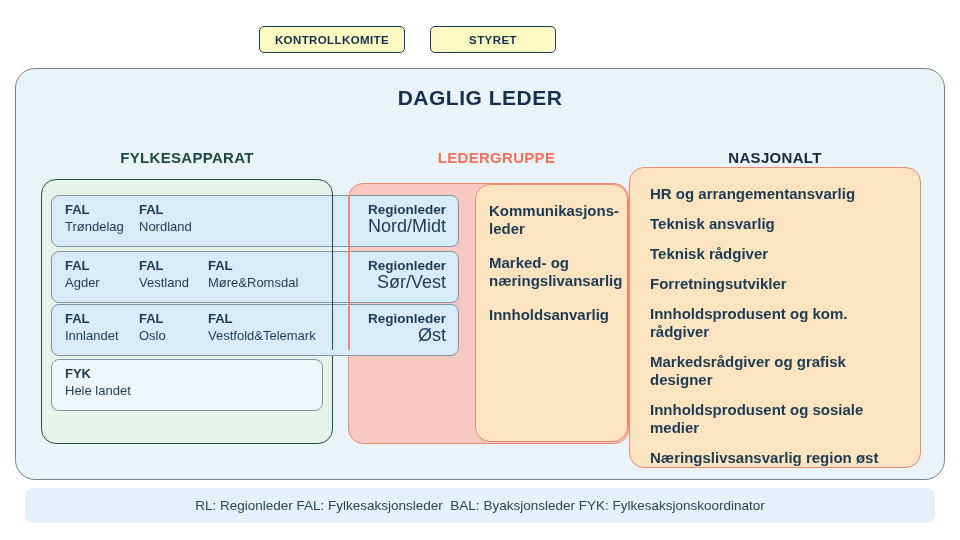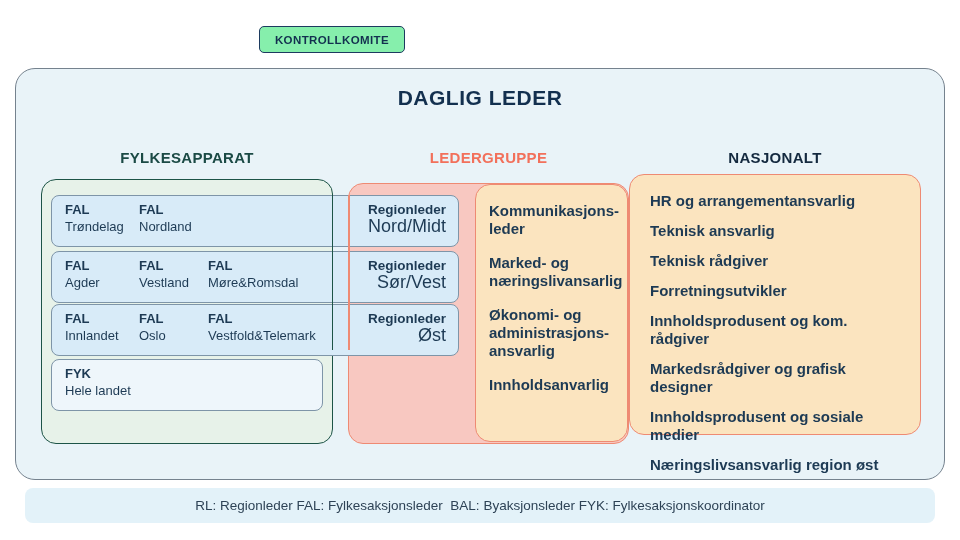--- a/index.html
+++ b/index.html
@@ -3,21 +3,21 @@
 <meta charset="utf-8">
 <style>
   html,body{margin:0;padding:0;background:#ffffff;}
   .stage{
     position:relative;width:960px;height:540px;background:#ffffff;overflow:hidden;
     font-family:"Liberation Sans", sans-serif;color:#1d3a54;
   }
   
   .top-btn{
     position:absolute;top:26px;height:27px;box-sizing:border-box;
-    background:#86efac;border:1.6px solid #1d3a5f;border-radius:5px;
+    background:#fef9c3;border:1.6px solid #1d3a5f;border-radius:5px;
     display:flex;align-items:center;justify-content:center;
     font-size:11.5px;font-weight:bold;letter-spacing:.4px;color:#13304f;
   }
   .btn-kontrollkomite{left:259px;width:146px;}
   .btn-styret{left:430px;width:126px;}
   .btn-revisor{left:573px;width:127px;}
 
   
   .main{
     position:absolute;left:15px;top:68px;width:930px;height:412px;box-sizing:border-box;
@@ -25,38 +25,38 @@
   }
   .title{
     position:absolute;left:0;top:17px;width:100%;text-align:center;
     font-size:21px;font-weight:bold;letter-spacing:.5px;color:#13304f;
   }
   .col-header{
     position:absolute;top:80px;text-align:center;
     font-size:15px;font-weight:bold;letter-spacing:.3px;
   }
   .hdr-fylkesapparat{left:25px;width:292px;color:#1b4a45;}
-  .hdr-ledergruppe{left:332px;width:281px;color:#f2705b;}
+  .hdr-ledergruppe{left:340px;width:281px;color:#f2705b;}
   .hdr-nasjonalt{left:613px;width:292px;color:#14293f;}
 
   
   .green-box{
     position:absolute;left:25px;top:110px;width:292px;height:265px;box-sizing:border-box;
     background:#e7f2e9;border:1.6px solid #1d5447;border-radius:15px;z-index:1;
   }
   .salmon-box{
     position:absolute;left:332px;top:114px;width:281px;height:261px;box-sizing:border-box;
     background:#f8c8c1;border:1.6px solid #ee8a73;border-radius:15px;z-index:1;
   }
   .orange-box{
     position:absolute;box-sizing:border-box;
     background:#fbe4bf;border:1.6px solid #ee8a73;border-radius:15px;z-index:2;
   }
   .ledergruppe-box{left:459px;top:115px;width:153px;height:258px;padding:17px 12px 0 13px;}
-  .nasjonalt-box{left:613px;top:105px;width:292px;height:261px;padding:17px 14px 0 20px;}
+  .nasjonalt-box{left:613px;top:98px;width:292px;height:301px;padding:17px 14px 0 20px;}
 
   
   .blue-row{
     position:absolute;box-sizing:border-box;height:52px;
     background:#d8ebf8;border:1.4px solid #7e95a8;border-radius:8px;z-index:5;
   }
   .row-1{left:35px;top:126px;width:408px;}
   .row-2{left:35px;top:182px;width:408px;}
   .row-3{left:35px;top:235px;width:408px;}
   .row-fyk{left:35px;top:290px;width:272px;background:#eef6fb;}
@@ -90,40 +90,38 @@
     display:flex;align-items:center;justify-content:center;
     font-size:13.5px;color:#2e4356;white-space:pre-wrap;
   }
 </style>
 </head>
 <body>
 
 <div class="stage">
 
   <div class="top-btn btn-kontrollkomite">KONTROLLKOMITE</div>
+  <div class="top-btn btn-styret">STYRET</div>
 
   <div class="main">
 
     <div class="title">DAGLIG LEDER</div>
 
     <div class="col-header hdr-fylkesapparat">FYLKESAPPARAT</div>
     <div class="col-header hdr-ledergruppe">LEDERGRUPPE</div>
     <div class="col-header hdr-nasjonalt">NASJONALT</div>
 
     <div class="green-box"></div>
     <div class="salmon-box"></div>
 
     <div class="orange-box ledergruppe-box">
       <div class="role-item">Kommunikasjons-
 leder</div>
       <div class="role-item">Marked- og
 næringslivansarlig</div>
-      <div class="role-item">Økonomi- og
-administrasjons-
-ansvarlig</div>
       <div class="role-item">Innholdsanvarlig</div>
     </div>
 
     <div class="orange-box nasjonalt-box">
       <div class="role-item">HR og arrangementansvarlig</div>
       <div class="role-item">Teknisk ansvarlig</div>
       <div class="role-item">Teknisk rådgiver</div>
       <div class="role-item">Forretningsutvikler</div>
       <div class="role-item">Innholdsprodusent og kom. rådgiver</div>
       <div class="role-item">Markedsrådgiver og grafisk designer</div>

